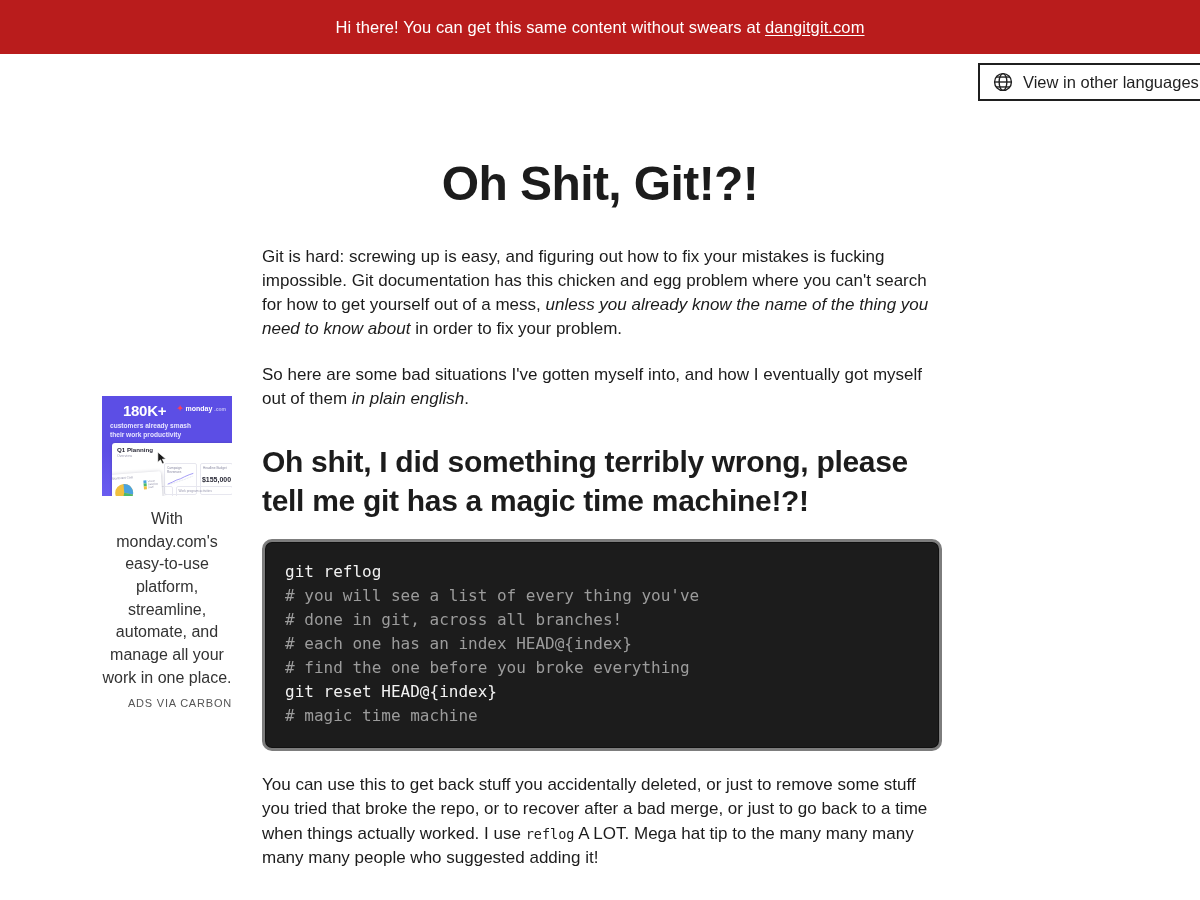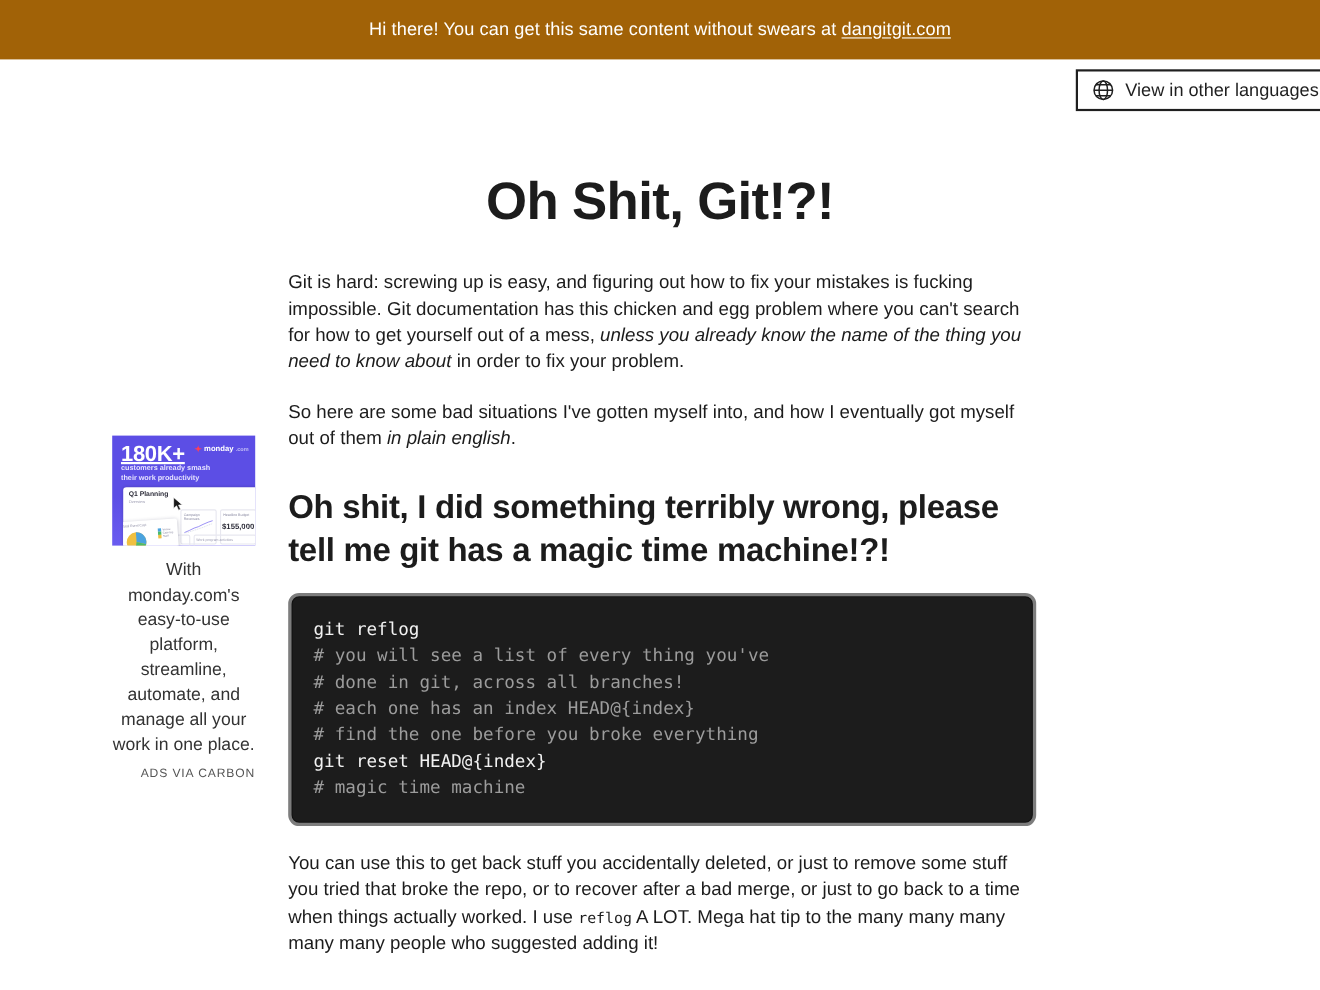--- a/index.html
+++ b/index.html
@@ -10,21 +10,21 @@
     height: 900px;
     overflow: hidden;
     background: #ffffff;
     font-family: "Liberation Sans", sans-serif;
   }
 
   
   .top-banner {
     width: 1200px;
     height: 54px;
-    background: #a16207;
+    background: #b91c1c;
     color: #ffffff;
     display: flex;
     align-items: center;
     justify-content: center;
     font-size: 16.5px;
     letter-spacing: 0.1px;
   }
   .top-banner .banner-text { white-space: pre; }
   .banner-link {
     color: #ffffff;
@@ -93,27 +93,26 @@
   .ad-image {
     width: 130px;
     height: 100px;
     background: linear-gradient(180deg,#5c4ee5 0%, #5c4ee5 55%, #6a5cf0 100%);
     position: relative;
     overflow: hidden;
     display: block;
   }
   .ad-headline {
     position: absolute;
-    left: 8px; top: 7px;
+    left: 21px; top: 7px;
     color: #ffffff;
     font-weight: 800;
-    font-size: 20px;
+    font-size: 15px;
     letter-spacing: -0.3px;
     line-height: 1;
-    text-decoration: underline;
   }
   .ad-sub {
     position: absolute;
     left: 8px; top: 25px;
     width: 82px;
     color: #e6e3ff;
     font-size: 6.6px;
     line-height: 1.45;
     text-align: left;
     font-weight: 600;

